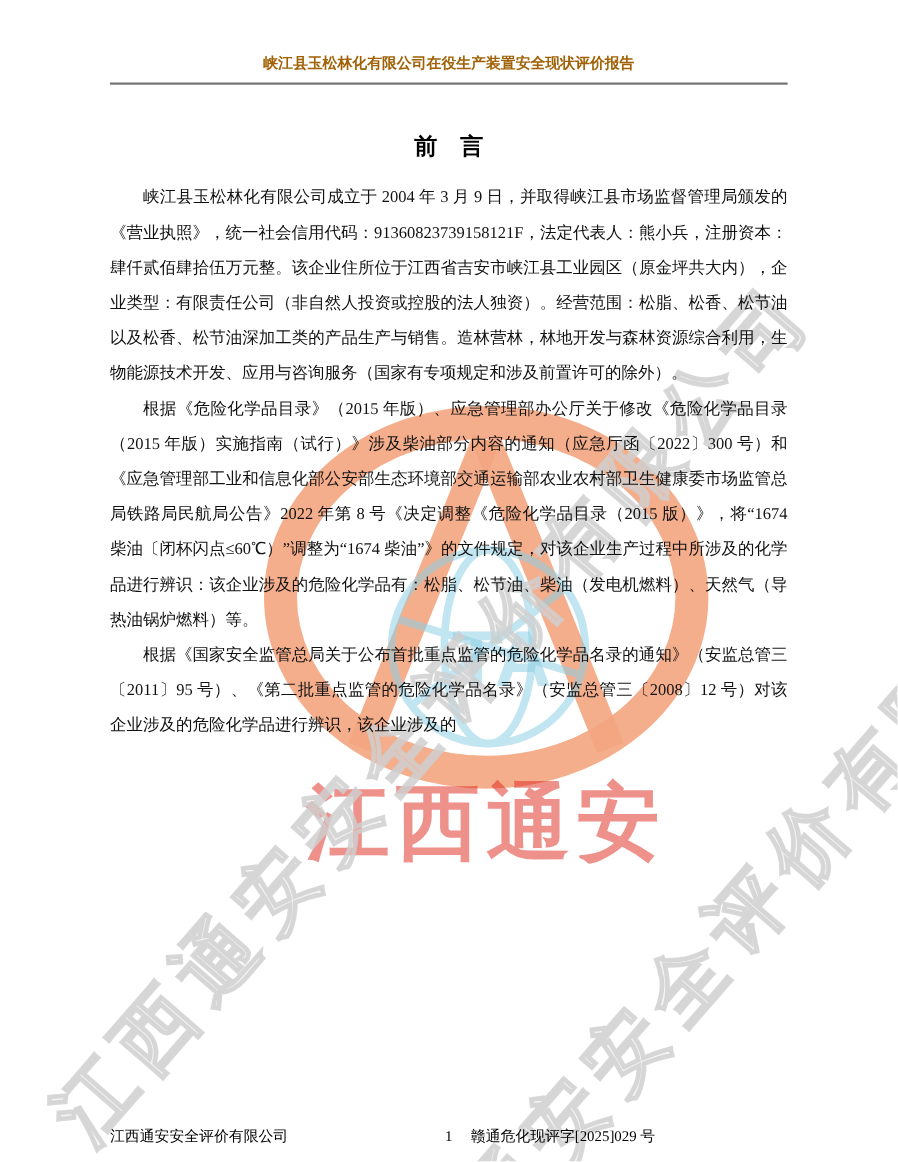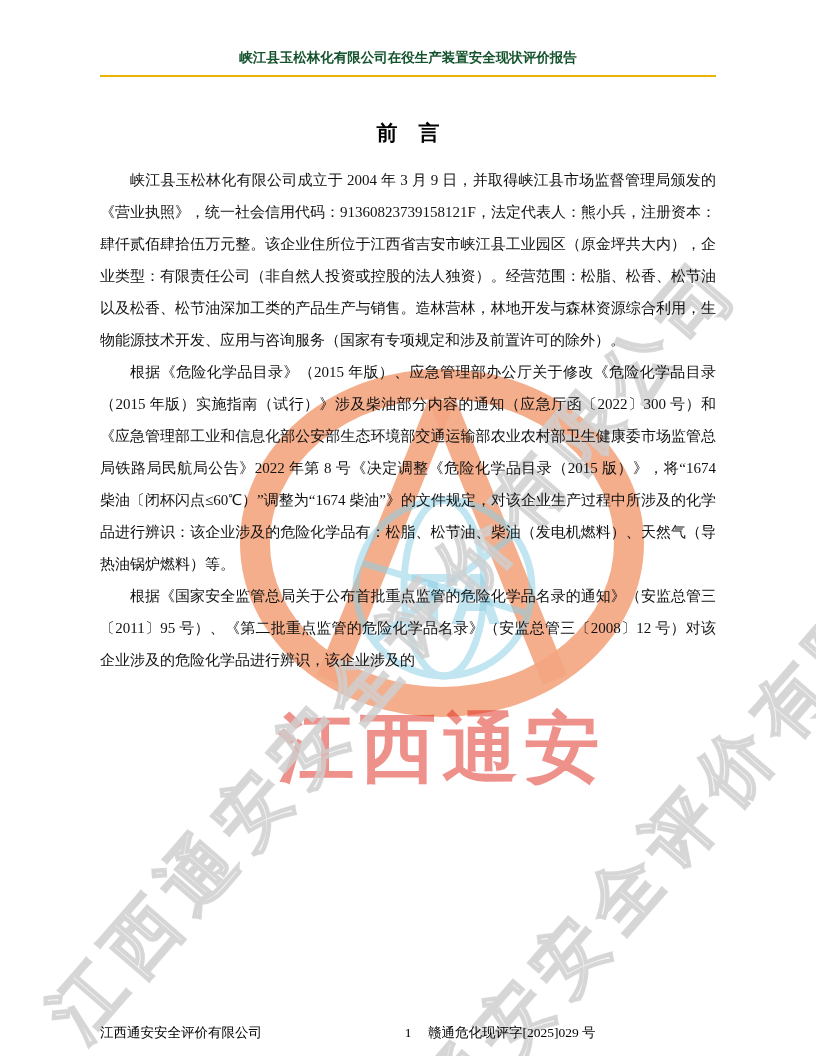--- a/index.html
+++ b/index.html
@@ -52,22 +52,22 @@
   .page-header {
     position: absolute;
     left: 100px;
     right: 100px;
     top: 50px;
     text-align: center;
     font-size: 13.5px;
     font-weight: 700;
     line-height: 16px;
     padding-bottom: 9px;
-    border-bottom: 2px solid #eab308;
-    color: #14532d;
+    border-bottom: 2px solid #737373;
+    color: #a16207;
   }
 
   .doc-body {
     position: absolute;
     left: 100px;
     width: 616px;
     top: 116px;
   }
 
   .doc-title {

